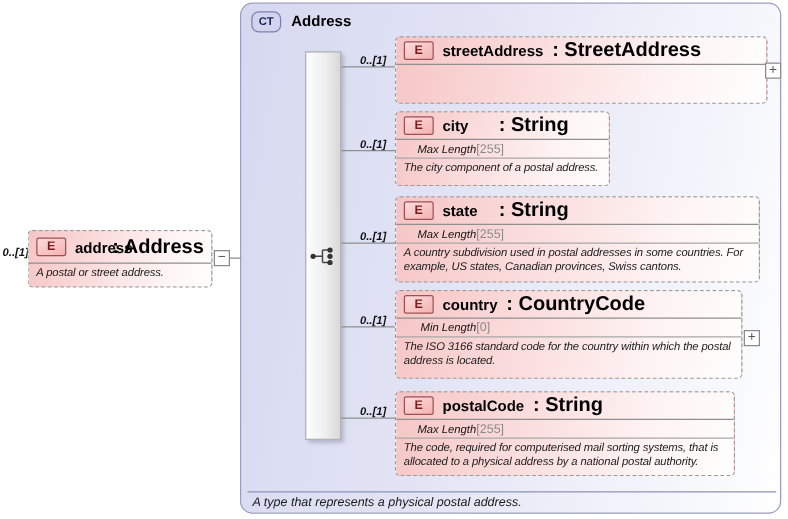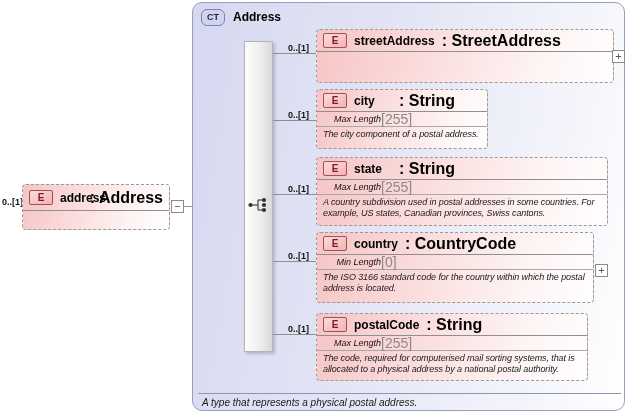--- a/index.html
+++ b/index.html
@@ -26,21 +26,21 @@
     position:absolute; left:51px; top:38px; width:29px; height:311px;
     border:1px solid #b3b3b3;
     background:linear-gradient(to right,#fdfdfd 0%,#efefef 55%,#d8d8d8 100%);
     box-shadow:2px 2px 3px rgba(110,110,125,0.35);
   }
   .seq-icon { position:absolute; left:54px; top:193px; }
 
   
   .conn { position:absolute; border-top:1px solid #8f8f8f; height:0; }
   .card {
-    position:absolute; font-size:9px; font-weight:bold; color:#111;
+    position:absolute; font-size:9px; font-weight:bold; font-style:italic; color:#111;
     width:42px; text-align:right; white-space:nowrap;
   }
   .card-left { text-align:left; width:38px; }
 
   
   .ebox {
     position:absolute; border:1px dashed #9a9a9a; border-radius:4px; overflow:hidden;
     background:linear-gradient(105deg,#f6c5c5 0%,#fbdede 40%,#fef4f4 75%,#fffefe 100%);
   }
   .ebox-header { display:flex; align-items:center; gap:7px; height:22px; padding:0 6px; border-bottom:1px solid #8f8f8f; }
@@ -48,21 +48,21 @@
   .eicon {
     width:24px; height:15px; flex:0 0 24px;
     border:1px solid #a05050; border-radius:2px;
     background:linear-gradient(150deg,#fbdcdc 0%,#f5b2b2 100%);
     color:#7b1d1d; font-size:10px; font-weight:bold; text-align:center; line-height:13px;
   }
   .ename { font-size:12px; font-weight:bold; color:#000; min-width:38px; white-space:nowrap; }
   .etype { font-size:16px; font-weight:bold; color:#000; white-space:nowrap; }
   .facet-row { display:flex; align-items:center; height:15px; padding:0 6px; border-bottom:1px solid #a8a8a8;text-align:right; }
   .facet-name { font-size:9px; font-style:italic; color:#111; width:58px; }
-  .facet-value { font-size:14px; color:#8a8a8a; }
+  .facet-value { font-size:10px; color:#8a8a8a; }
   .edesc {
     padding:2px 6px; font-size:9px; font-style:italic; color:#1a1a1a;
     line-height:11px; letter-spacing:-0.1px;
   }
 
   
   .expander {
     position:absolute; width:13px; height:13px; background:#fff;
     border:1px solid #8a8a8a; color:#555; font-size:11px; line-height:10px;
     text-align:center; cursor:pointer;
@@ -74,20 +74,21 @@
 <div class="canvas">
 
   <span class="card card-left" style="left:2px; top:197px;">0..[1]</span>
 
   <div class="ebox addr" style="left:22px; top:184px; width:148px; height:46px;">
     <div class="ebox-header">
       <span class="eicon">E</span>
       <span class="ename" style="min-width:0;">address</span>
       <span class="etype">: Address</span>
     </div>
+    <div class="edesc">A postal or street address.</div>
   </div>
 
   <div class="expander" style="left:171px; top:200px;">−</div>
   <div class="conn" style="left:184px; top:206px; width:60px;"></div>
   <span class="card" style="left:186px; top:187px; width:52px;">[1]..[1]</span>
 
   <div class="ct-box">
     <div class="ct-badge">CT</div>
     <div class="ct-title">Address</div>
 

